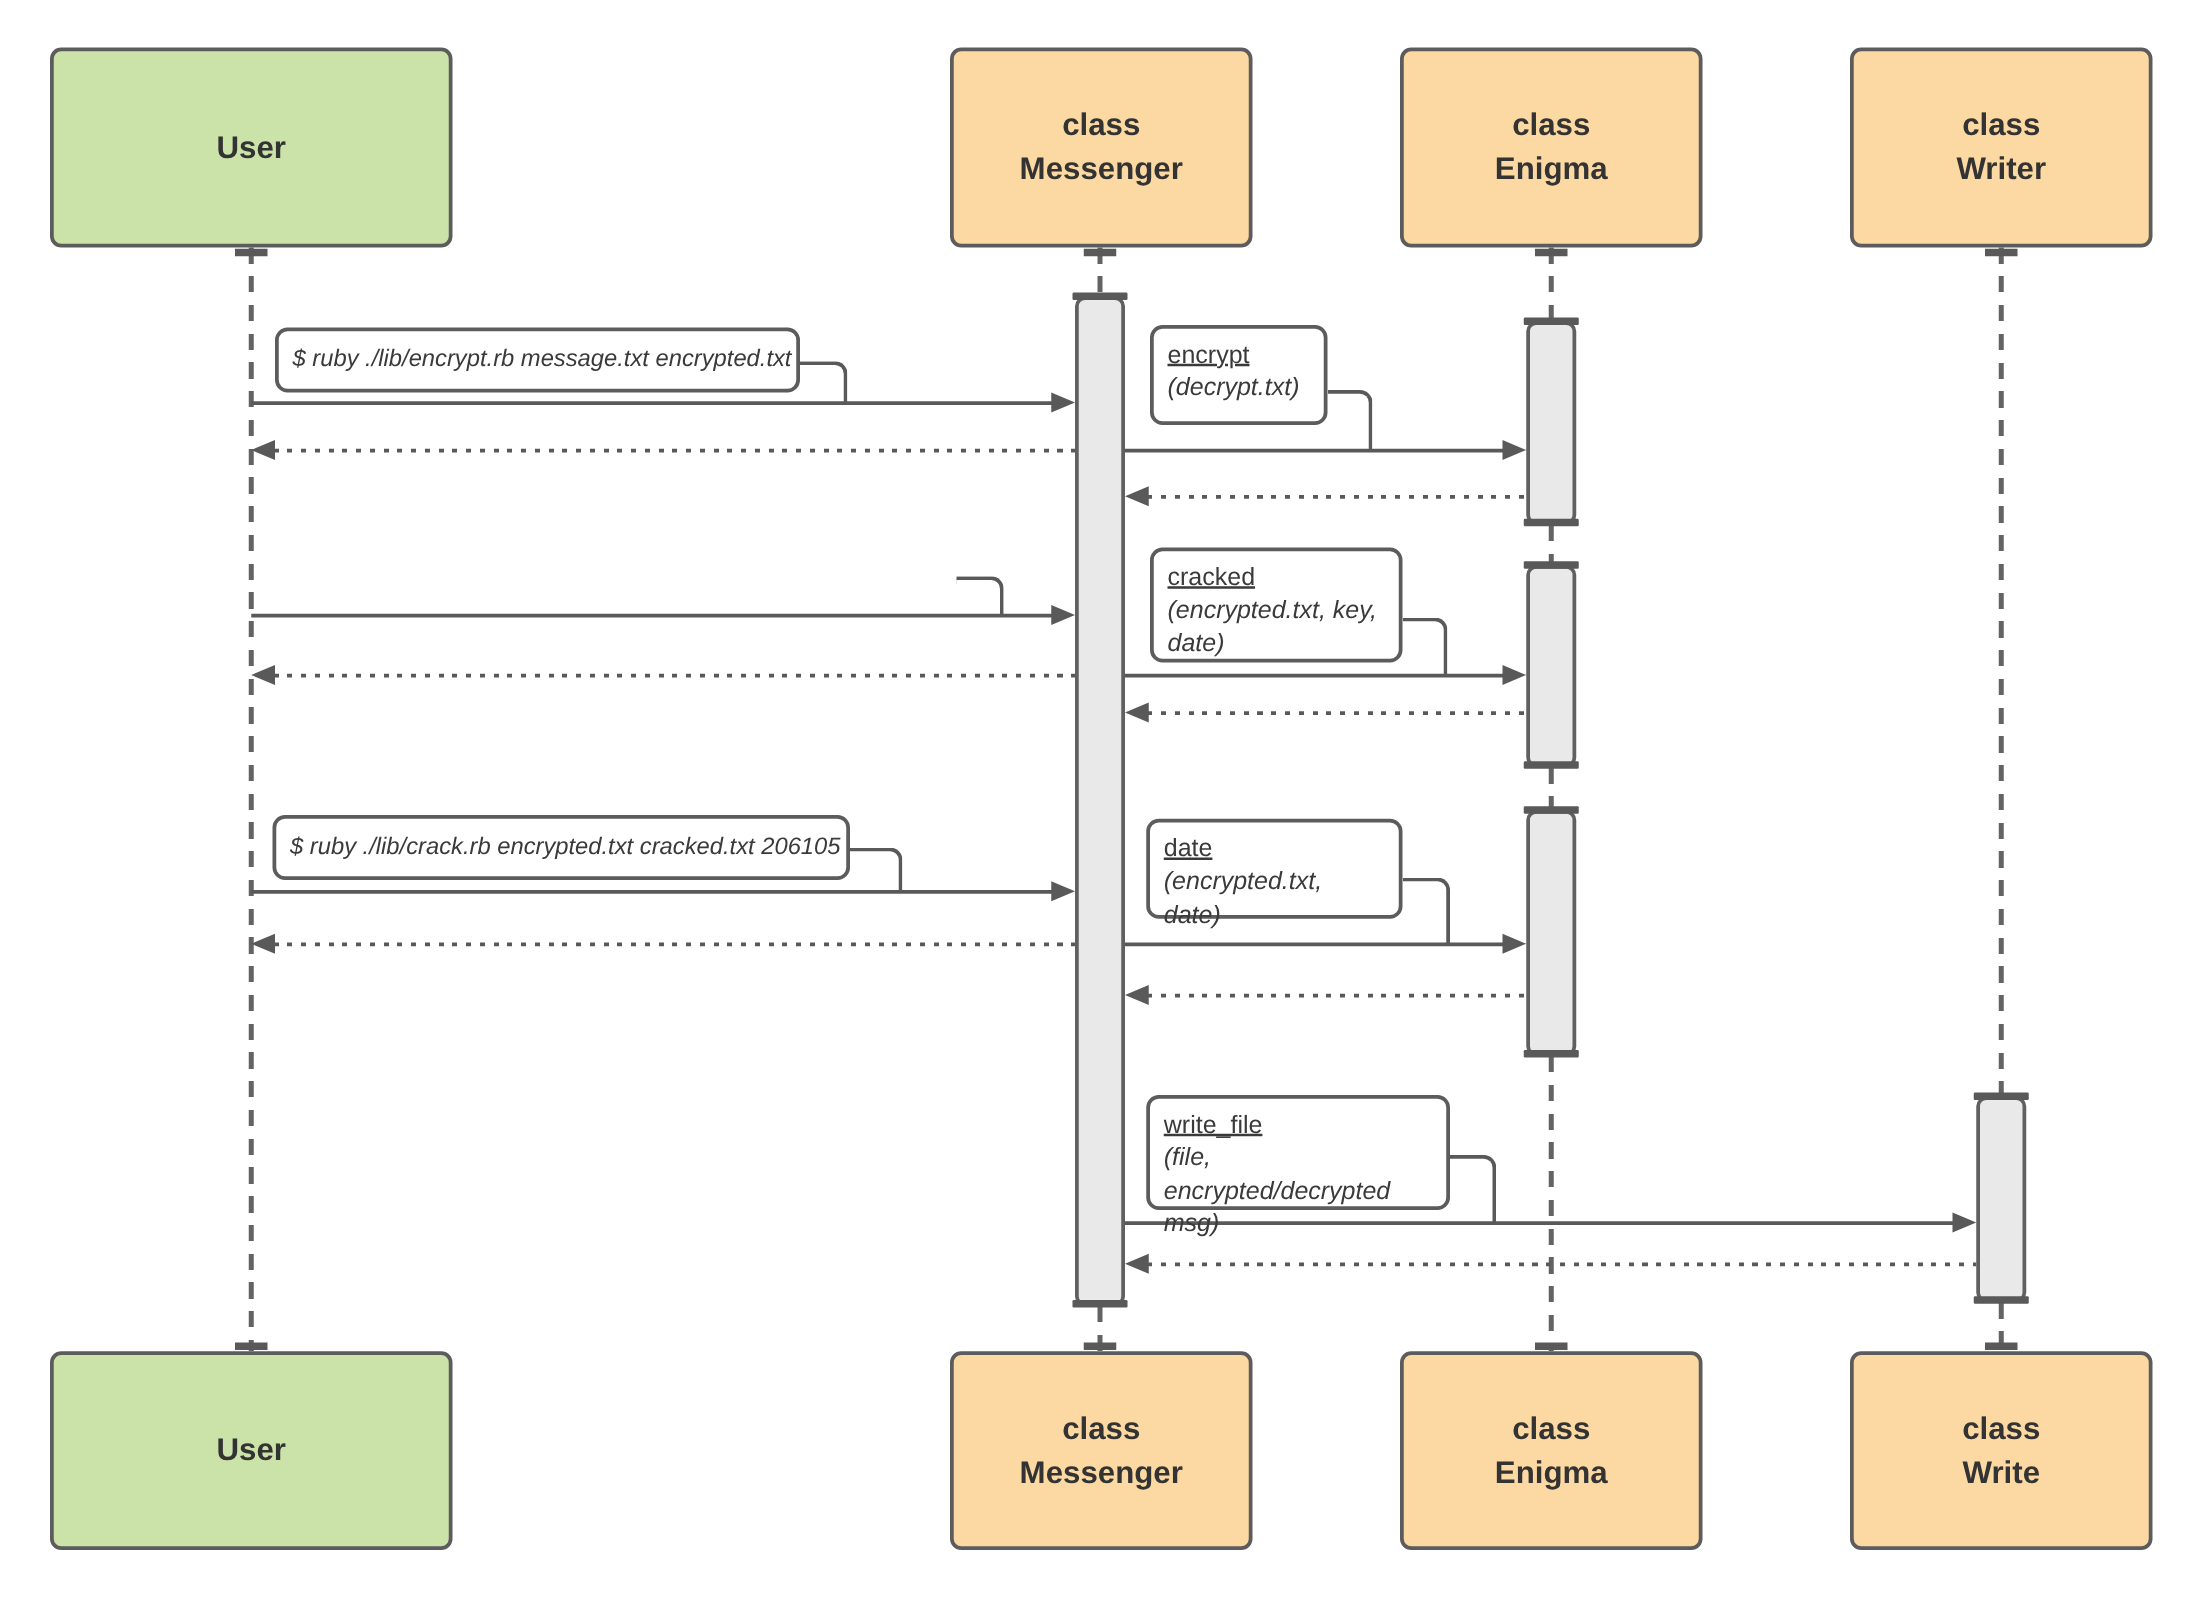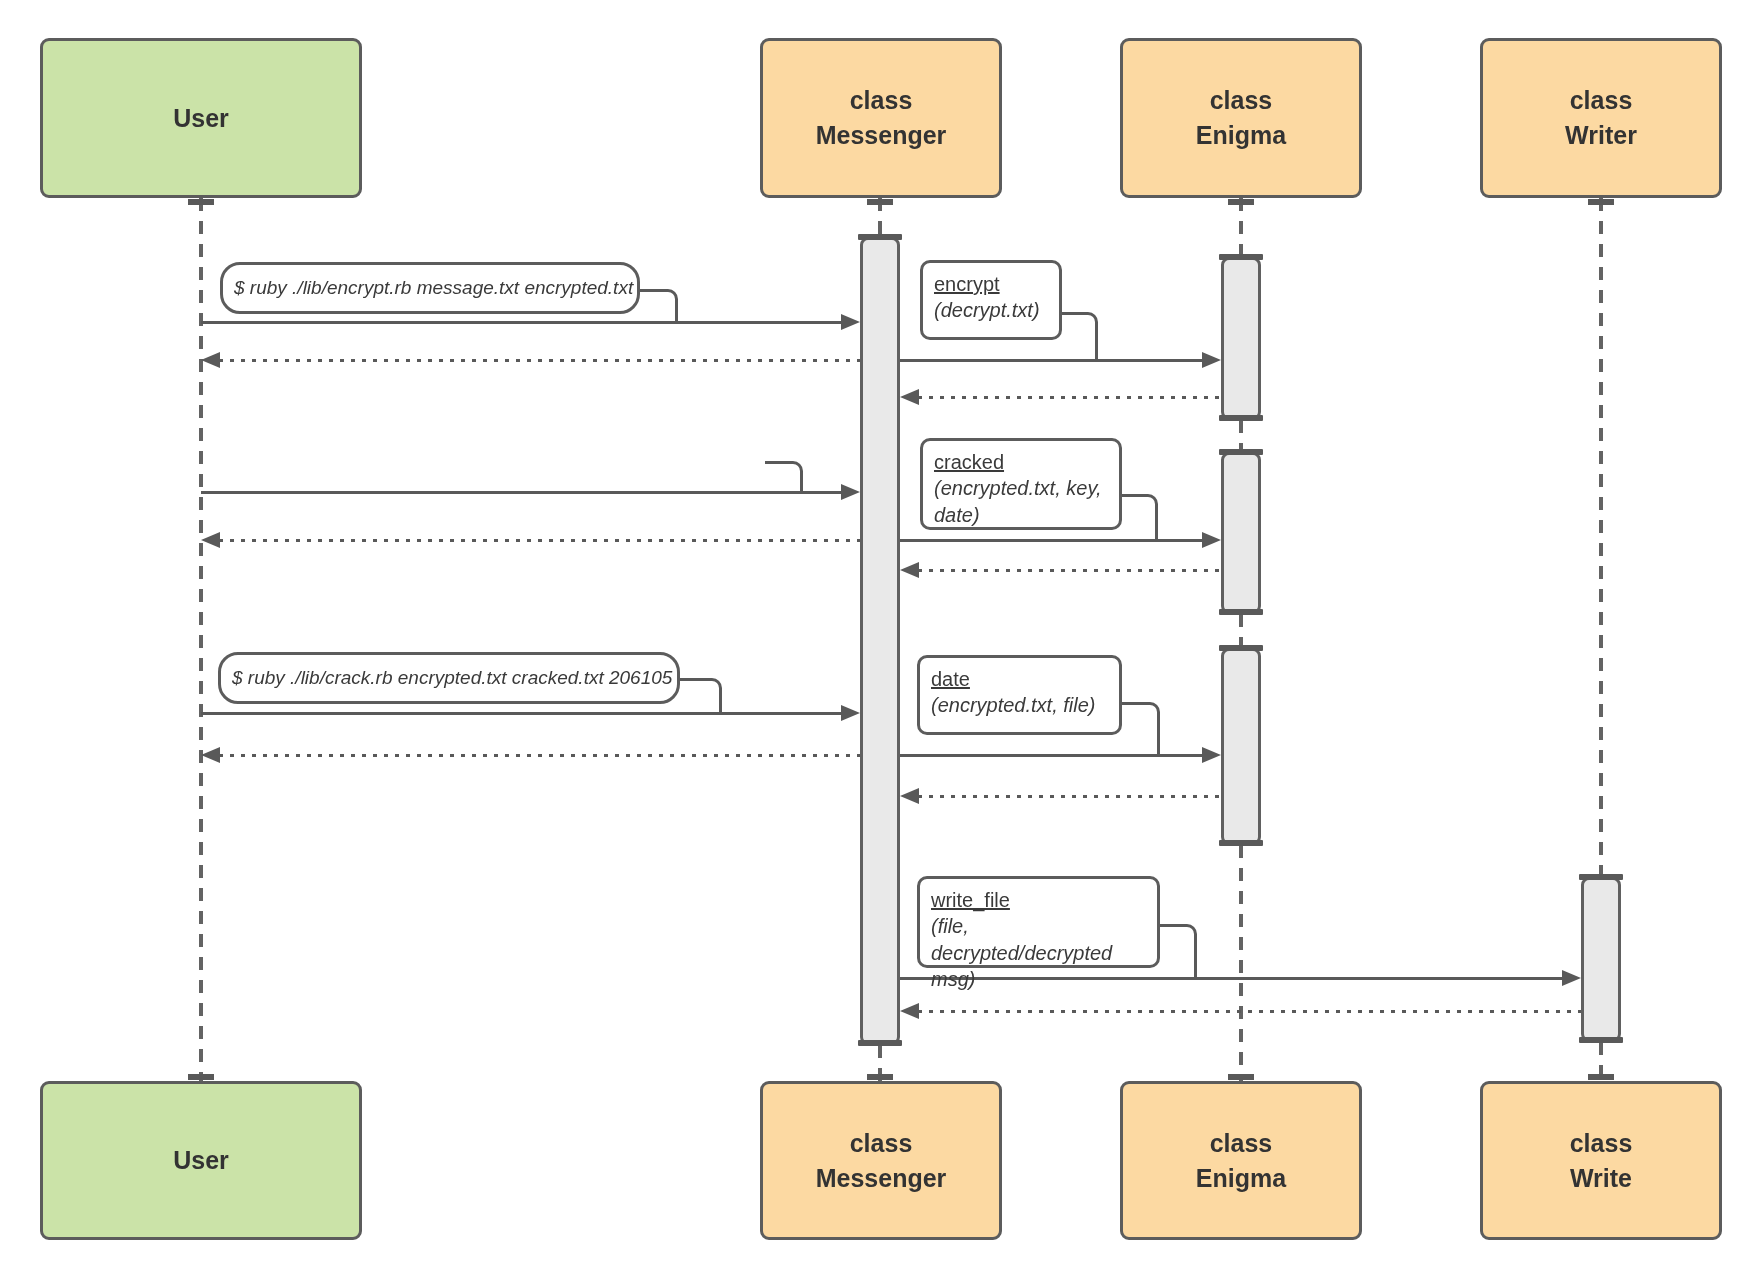--- a/index.html
+++ b/index.html
@@ -47,21 +47,21 @@
     border-right:19px solid var(--line);border-top:8px solid transparent;border-bottom:8px solid transparent;}
   .elbow{position:absolute;box-sizing:border-box;z-index:2;
     border-top:3px solid var(--line);border-right:3px solid var(--line);border-top-right-radius:10px;}
   .labelbox{
     position:absolute;box-sizing:border-box;z-index:6;background:#fff;
     border:3px solid var(--border);border-radius:10px;color:var(--label-text);
     font-size:20px;line-height:1.32;padding:8px 11px;
   }
   .cmdbox{
     position:absolute;box-sizing:border-box;z-index:6;background:#fff;
-    border:3px solid var(--border);border-radius:20px;color:var(--label-text);
+    border:3px solid var(--border);border-radius:10px;color:var(--label-text);
     font-size:19px;font-style:italic;display:flex;align-items:center;
     padding:0 11px;white-space:nowrap;
   }
   .mname{display:block;white-space:pre-line;text-decoration:underline;}
   .mparams{display:block;font-style:italic;white-space:pre-line;}
 </style>
 </head>
 <body>
 
 <div class="canvas">
@@ -152,34 +152,34 @@
   <div class="dline" style="left:918px;top:569px;width:303px;"></div>
   <div class="ah-l" style="left:900px;top:562px;"></div>
 
   <div class="cmdbox" style="left:218px;top:652px;width:462px;height:52px;">$ ruby ./lib/crack.rb encrypted.txt cracked.txt 206105</div>
   <div class="elbow" style="left:680px;top:678px;width:42px;height:35px;"></div>
   <div class="sline" style="left:201px;top:712px;width:645px;"></div>
   <div class="ah-r" style="left:841px;top:705px;"></div>
 
   <div class="labelbox" style="left:917px;top:655px;width:205px;height:80px;">
     <span class="mname">date</span>
-    <span class="mparams">(encrypted.txt, file)</span>
+    <span class="mparams">(encrypted.txt, date)</span>
   </div>
   <div class="elbow" style="left:1122px;top:702px;width:38px;height:53px;"></div>
   <div class="sline" style="left:900px;top:754px;width:303px;"></div>
   <div class="ah-r" style="left:1202px;top:747px;"></div>
   <div class="dline" style="left:219px;top:754px;width:641px;"></div>
   <div class="ah-l" style="left:201px;top:747px;"></div>
   <div class="dline" style="left:918px;top:795px;width:303px;"></div>
   <div class="ah-l" style="left:900px;top:788px;"></div>
 
   <div class="labelbox" style="left:917px;top:876px;width:243px;height:92px;">
     <span class="mname">write_file</span>
     <span class="mparams">(file,
-decrypted/decrypted msg)</span>
+encrypted/decrypted msg)</span>
   </div>
   <div class="elbow" style="left:1160px;top:924px;width:37px;height:54px;"></div>
   <div class="sline" style="left:900px;top:977px;width:663px;"></div>
   <div class="ah-r" style="left:1562px;top:970px;"></div>
   <div class="dline" style="left:918px;top:1010px;width:663px;"></div>
   <div class="ah-l" style="left:900px;top:1003px;"></div>
 
 </div>
 
 </body></html>

